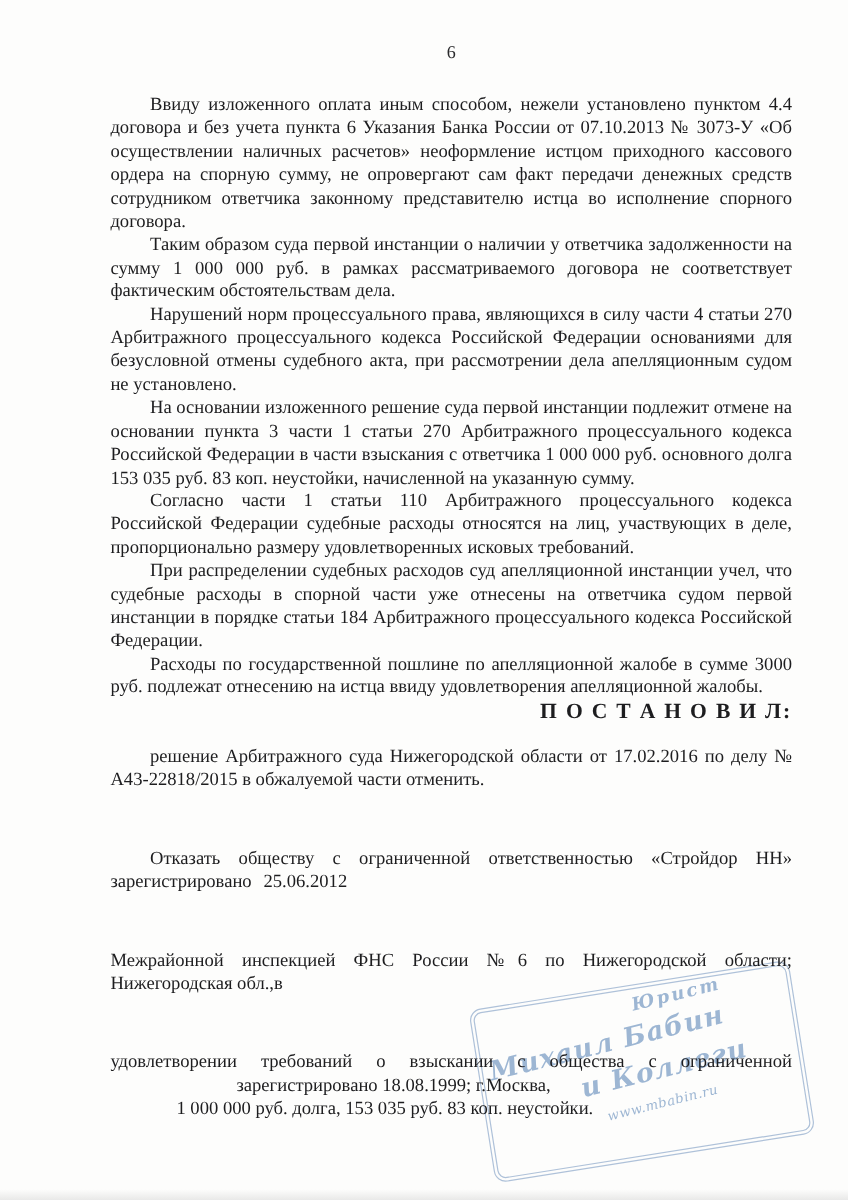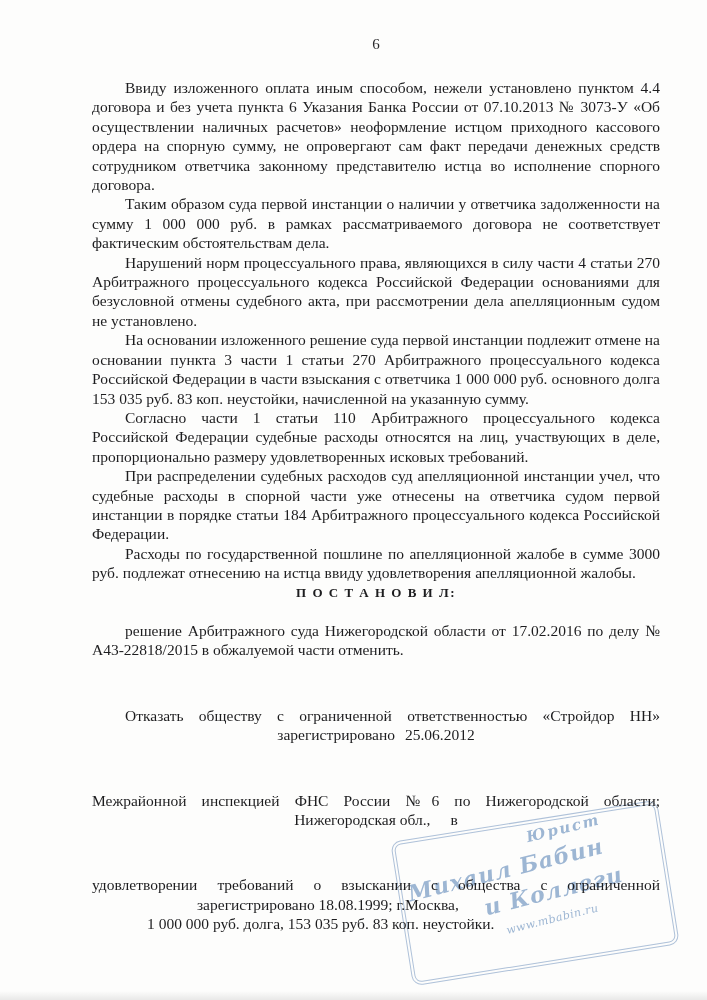--- a/index.html
+++ b/index.html
@@ -34,44 +34,43 @@
     line-height: 19.4px;
     z-index: 2;
   }
   .text-block p {
     margin: 0;
     text-align: justify;
     text-indent: 33px;
   }
   .resolution-heading {
     margin: 0 0 19px 0;
-    text-align: center;
+    text-align: right;
     font-weight: bold;
-    font-size: 13px;
+    font-size: 18px;
     letter-spacing: 1.5px;
   }
   .line {
     text-align: justify;
   }
   .line.justify-last {
     text-align: justify;
     text-align-last: justify;
     margin-top: 46px;
   }
   .line.indent {
     text-indent: 33px;
   }
   .line.right {
-    text-align: center;
+    text-align: left;
     word-spacing: 6px;
   }
   .line.split {
     display: flex;
-    justify-content: center;
-    gap: 20px;
+    justify-content: flex-start;
   }
   .line.pad105 { padding-left: 105px; }
   .line.pad55  { padding-left: 55px; }
   .gap-left { margin-left: 30px; }
 
   
   .stamp {
     position: absolute;
     left: 400px;
     top: 820px;

